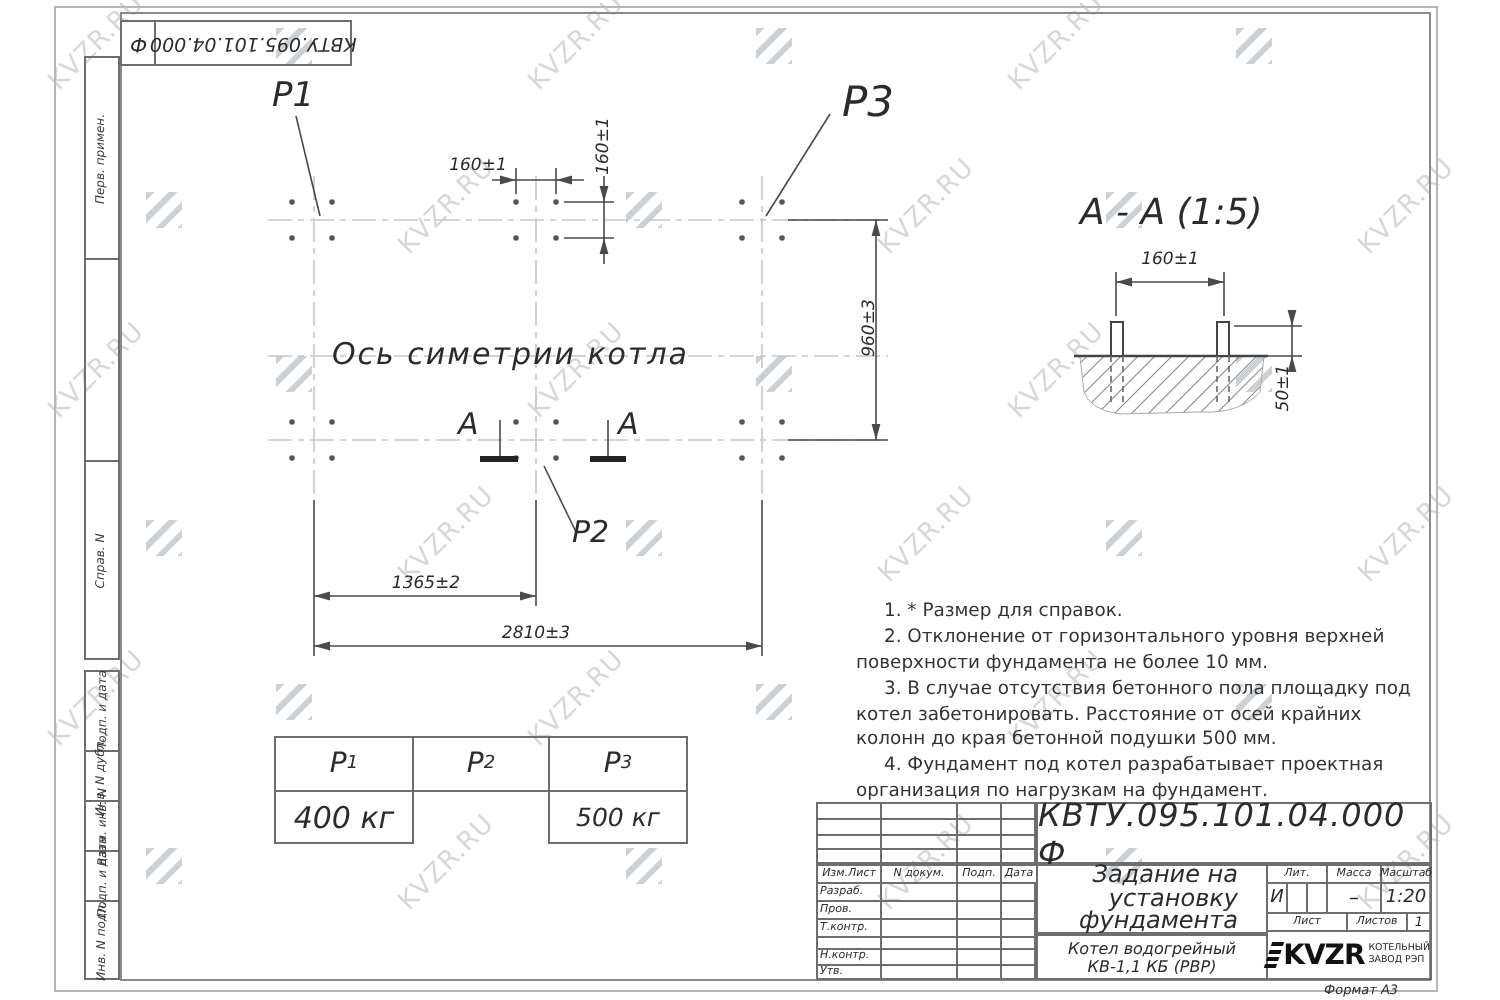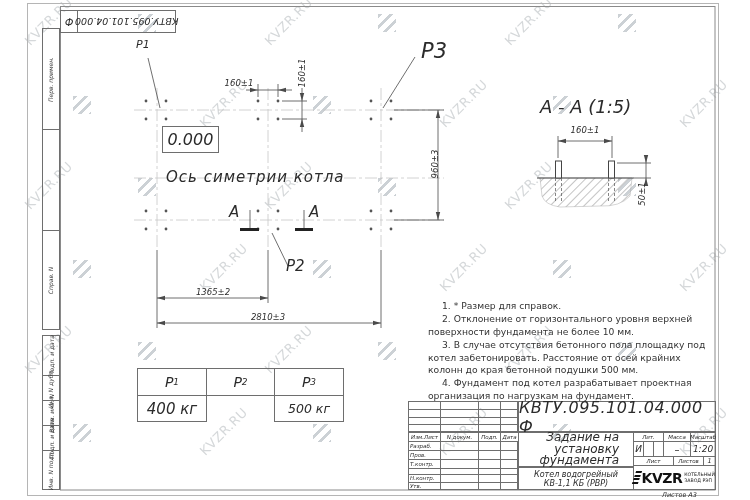--- a/index.html
+++ b/index.html
@@ -206,25 +206,24 @@
   <div class="cell vcell" style="left:42px;top:400px;width:18px;height:26px">
       <span>Взам. инв. N</span>
     </div>
   <div class="cell vcell" style="left:42px;top:425px;width:18px;height:26px">
       <span>Подп. и дата</span>
     </div>
   <div class="cell vcell" style="left:42px;top:450px;width:18px;height:40px">
       <span>Инв. N подл.</span>
     </div>
 
-  <div class="lbl" style="left:136px;top:38px;font-size:11px">Р1</div>
+  <div class="lbl" style="left:136px;top:38px;font-size:17px">Р1</div>
   <div class="lbl" style="left:421px;top:39px;font-size:21px">Р3</div>
   <div class="lbl" style="left:286px;top:257px;font-size:15px">Р2</div>
 
-  <div class="cell" style="left:162px;top:126px;width:57px;height:27px;font-size:16px">0.000</div>
   <div class="lbl" style="left:166px;top:168px;font-size:15px;letter-spacing:1px">Ось симетрии котла</div>
 
   <div class="lbl ctr" style="left:224px;top:78px;width:30px;font-size:8.5px">160±1</div>
   <div class="lbl ctr rot90" style="left:287px;top:68px;width:30px;font-size:8.5px">160±1</div>
   <div class="lbl ctr rot90" style="left:417px;top:159px;width:36px;font-size:8.5px">960±3</div>
   <div class="lbl ctr" style="left:193px;top:287px;width:40px;font-size:8.5px">1365±2</div>
   <div class="lbl ctr" style="left:248px;top:312px;width:40px;font-size:8.5px">2810±3</div>
 
   <div class="lbl" style="left:229px;top:203px;font-size:15px">А</div>
   <div class="lbl" style="left:309px;top:203px;font-size:15px">А</div>
@@ -297,15 +296,15 @@
   <div class="cell" style="left:690px;top:441px;width:26px;height:16px;font-size:9px">1:20</div>
   <div class="cell" style="left:633px;top:456px;width:41px;height:10px;font-size:5.5px">Лист</div>
   <div class="cell" style="left:673px;top:456px;width:31px;height:10px;font-size:5.5px">Листов</div>
   <div class="cell" style="left:703px;top:456px;width:13px;height:10px;font-size:6.5px">1</div>
 
   <div class="cell" style="left:633px;top:465px;width:83px;height:25px">
     <span class="logo-icon"></span>
     <span class="brand">KVZR</span>
     <span class="org">КОТЕЛЬНЫЙ ЗАВОД РЭП</span>
   </div>
-  <div class="lbl" style="left:662px;top:491px;font-size:6.5px">Листов А3</div>
+  <div class="lbl" style="left:662px;top:491px;font-size:6.5px">Формат А3</div>
 
 </div>
 
 </body></html>

